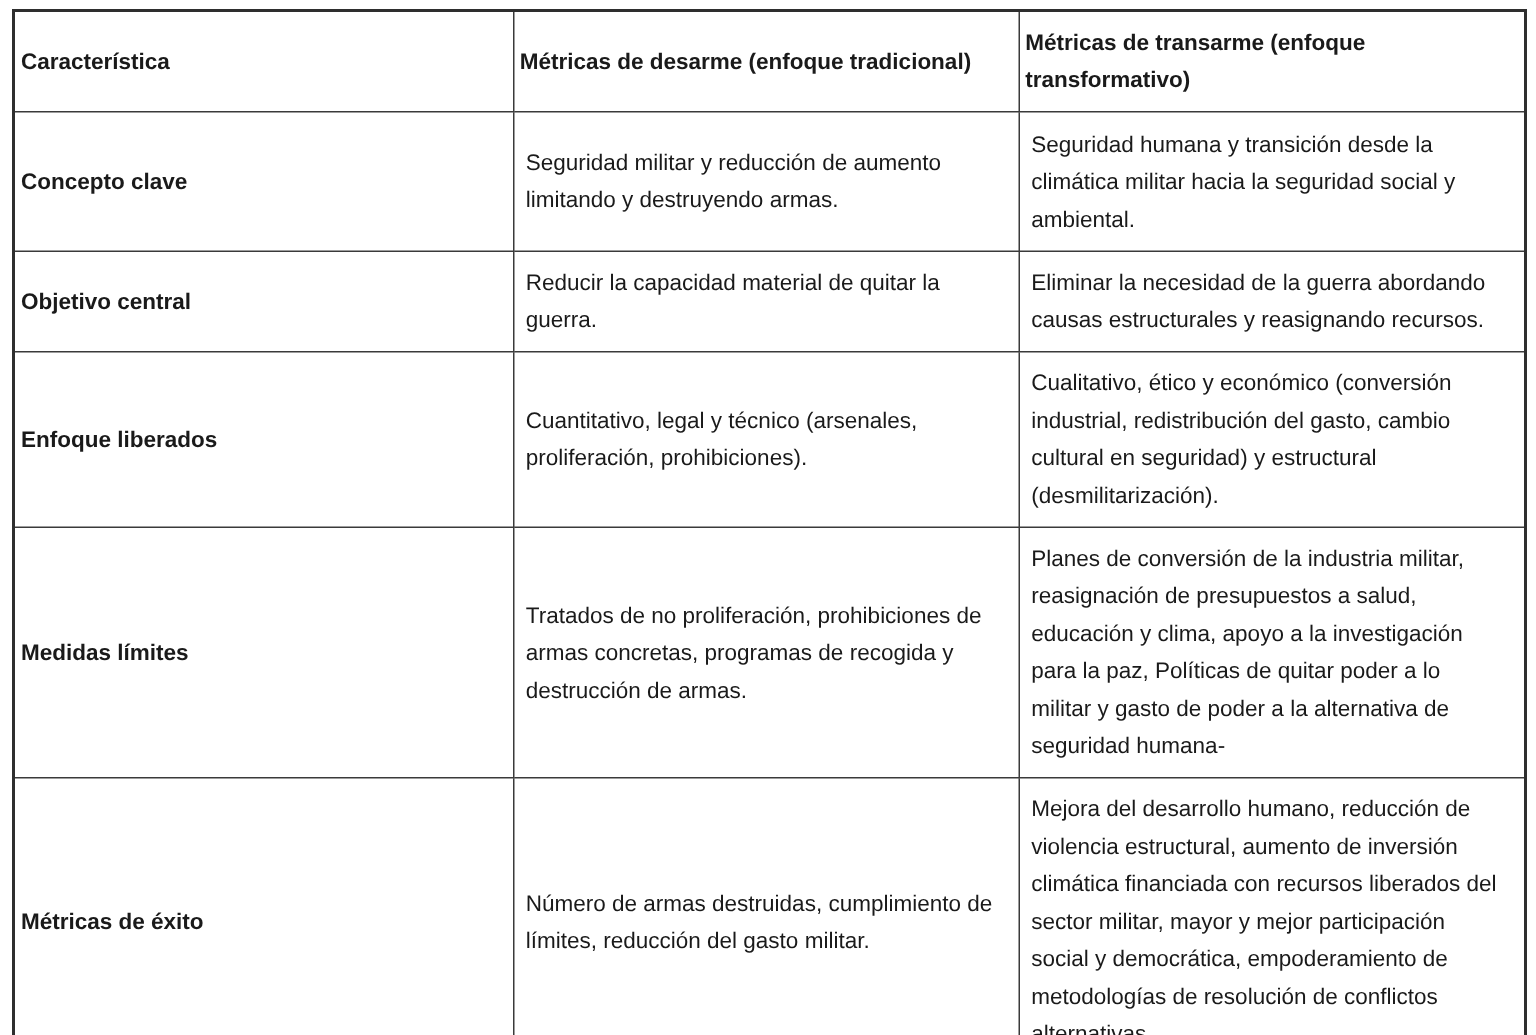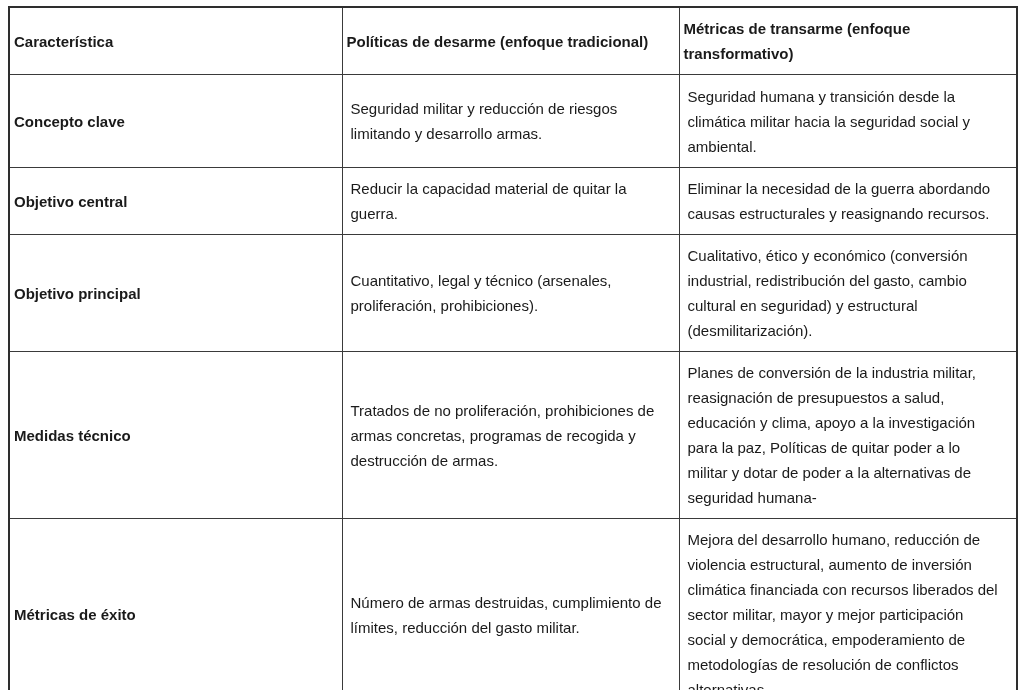--- a/index.html
+++ b/index.html
@@ -60,42 +60,42 @@
 <div class="page">
   <table class="compare">
     <colgroup>
       <col style="width:333px">
       <col style="width:337px">
       <col style="width:338px">
     </colgroup>
     <tbody>
       <tr class="hdr">
         <th>Característica</th>
-        <th>Políticas de desarme (enfoque tradicional)</th>
+        <th>Métricas de desarme (enfoque tradicional)</th>
         <th>Métricas de transarme (enfoque transformativo)</th>
       </tr>
       <tr class="r0">
         <td class="feature">Concepto clave</td>
-        <td>Seguridad militar y reducción de riesgos limitando y desarrollo armas.</td>
+        <td>Seguridad militar y reducción de aumento limitando y destruyendo armas.</td>
         <td>Seguridad humana y transición desde la climática militar hacia la seguridad social y ambiental.</td>
       </tr>
       <tr class="r1">
         <td class="feature">Objetivo central</td>
         <td>Reducir la capacidad material de quitar la guerra.</td>
         <td>Eliminar la necesidad de la guerra abordando causas estructurales y reasignando recursos.</td>
       </tr>
       <tr class="r2">
-        <td class="feature">Objetivo principal</td>
+        <td class="feature">Enfoque liberados</td>
         <td>Cuantitativo, legal y técnico (arsenales, proliferación, prohibiciones).</td>
         <td>Cualitativo, ético y económico (conversión industrial, redistribución del gasto, cambio cultural en seguridad) y estructural (desmilitarización).</td>
       </tr>
       <tr class="r3">
-        <td class="feature">Medidas técnico</td>
+        <td class="feature">Medidas límites</td>
         <td>Tratados de no proliferación, prohibiciones de armas concretas, programas de recogida y destrucción de armas.</td>
-        <td>Planes de conversión de la industria militar, reasignación de presupuestos a salud, educación y clima, apoyo a la investigación para la paz, Políticas de quitar poder a lo militar y dotar de poder a la alternativas de seguridad humana-</td>
+        <td>Planes de conversión de la industria militar, reasignación de presupuestos a salud, educación y clima, apoyo a la investigación para la paz, Políticas de quitar poder a lo militar y gasto de poder a la alternativa de seguridad humana-</td>
       </tr>
       <tr class="r4">
         <td class="feature">Métricas de éxito</td>
         <td>Número de armas destruidas, cumplimiento de límites, reducción del gasto militar.</td>
         <td>Mejora del desarrollo humano, reducción de violencia estructural, aumento de inversión climática financiada con recursos liberados del sector militar, mayor y mejor participación social y democrática, empoderamiento de metodologías de resolución de conflictos alternativas...</td>
       </tr>
     </tbody>
   </table>
 </div>
 

